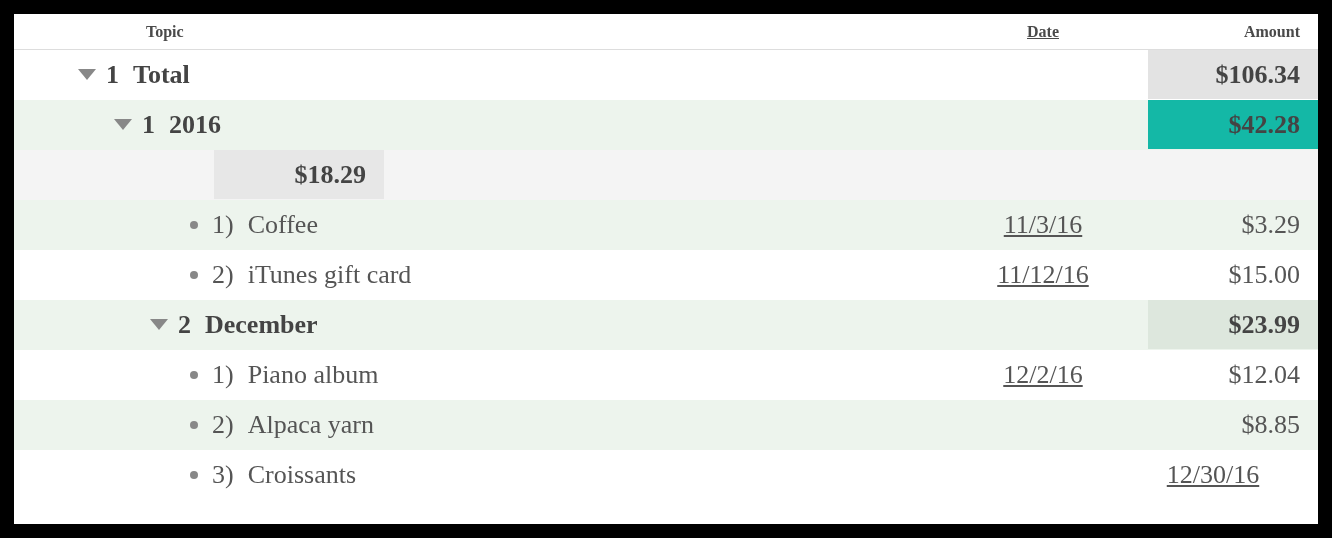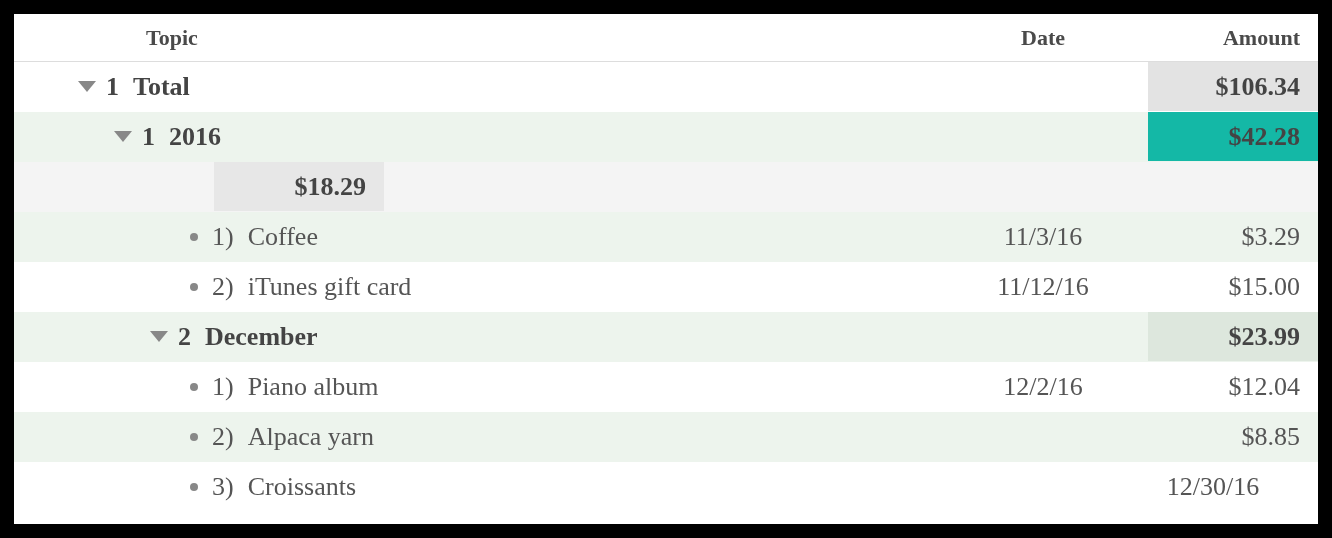--- a/index.html
+++ b/index.html
@@ -17,37 +17,38 @@
     overflow: hidden;
   }
   .row {
     display: flex;
     align-items: center;
     height: 50px;
     font-size: 26px;
     border-bottom: 1px solid transparent;
   }
   .header {
-    height: 48px;
+    height: 36px;
     font-weight: bold;
-    font-size: 22px;
+    font-size: 16px;
     color: #4a4a4a;
     border-bottom: 1px solid #ddd;
   }
   .col-topic {
     flex: 1;
     display: flex;
     align-items: center;
     white-space: nowrap;
     overflow: hidden;
   }
   .col-date {
     width: 200px;
     text-align: center;
     padding-right: 10px;
+    text-decoration: underline;
   }
   .col-amount {
     width: 170px;
     text-align: right;
     padding-right: 18px;
   }
   .bold { font-weight: bold; color: #444; }
   .chevron {
     width: 0; height: 0;
     border-left: 9px solid transparent;

